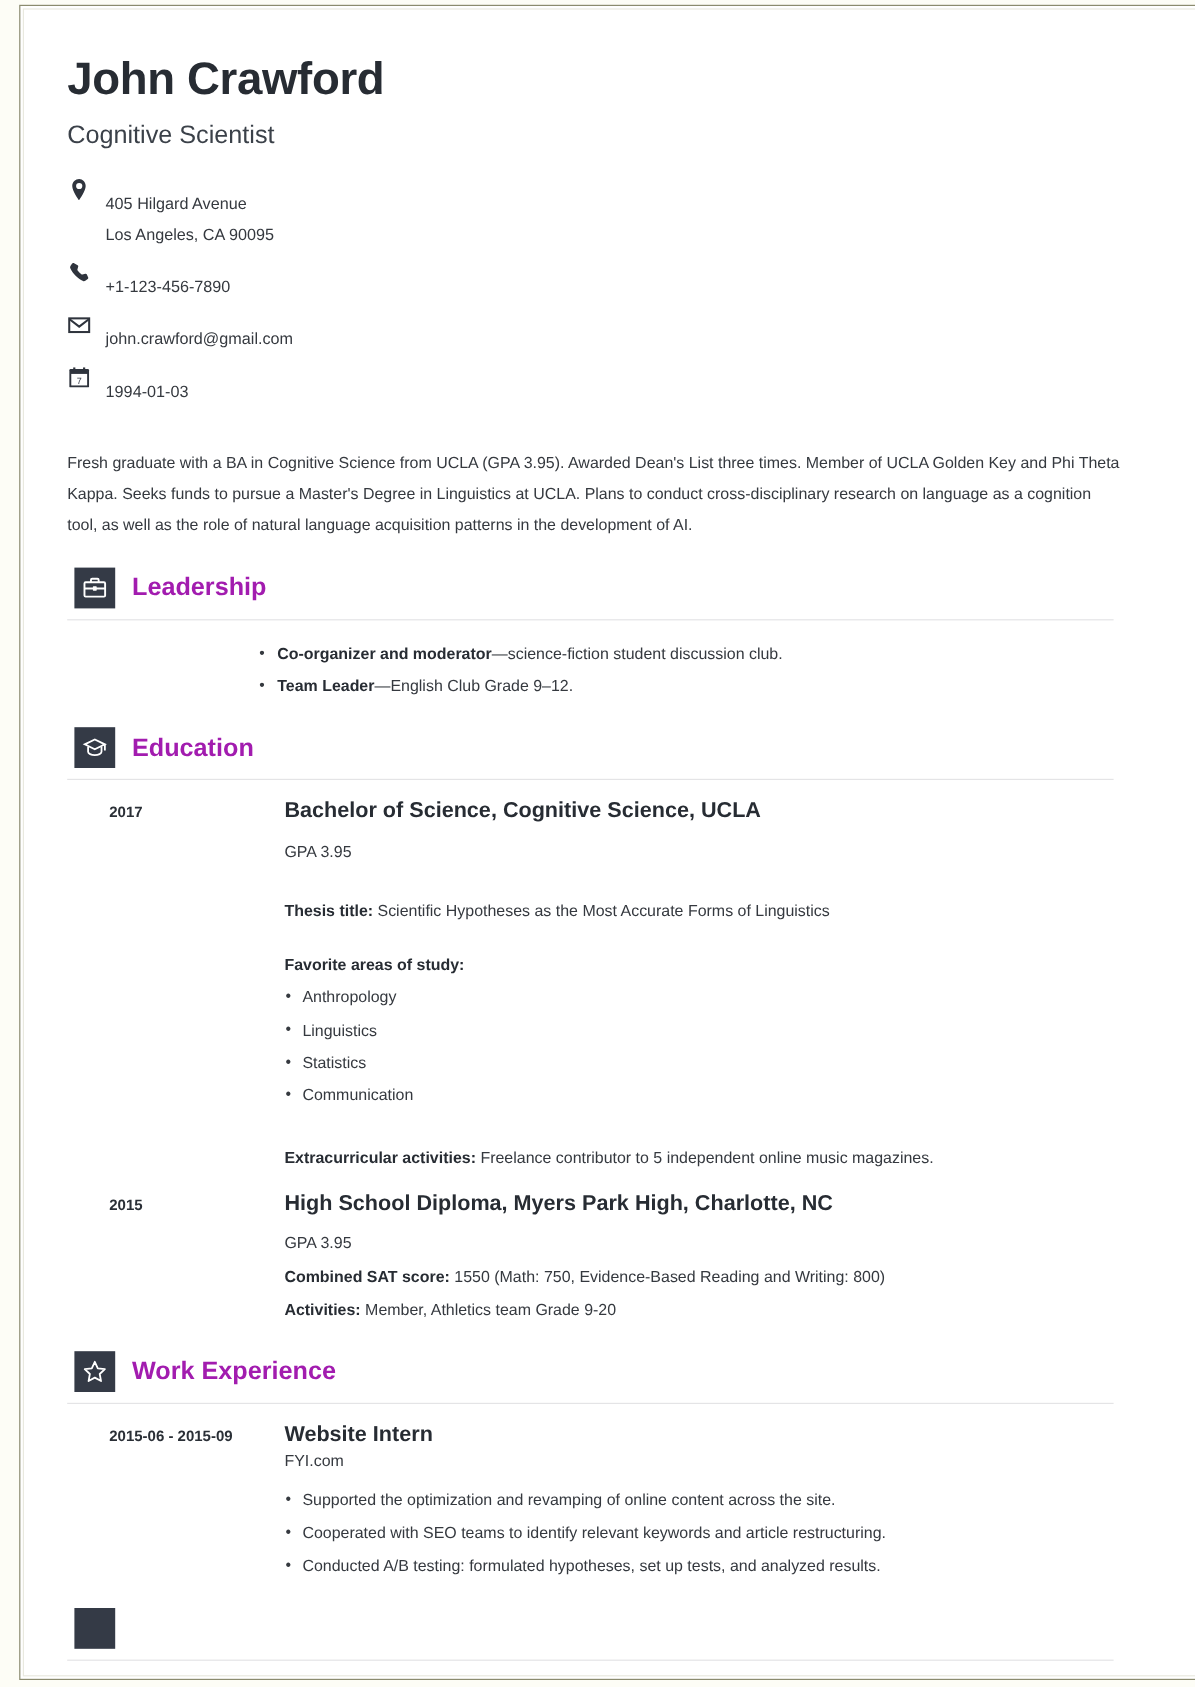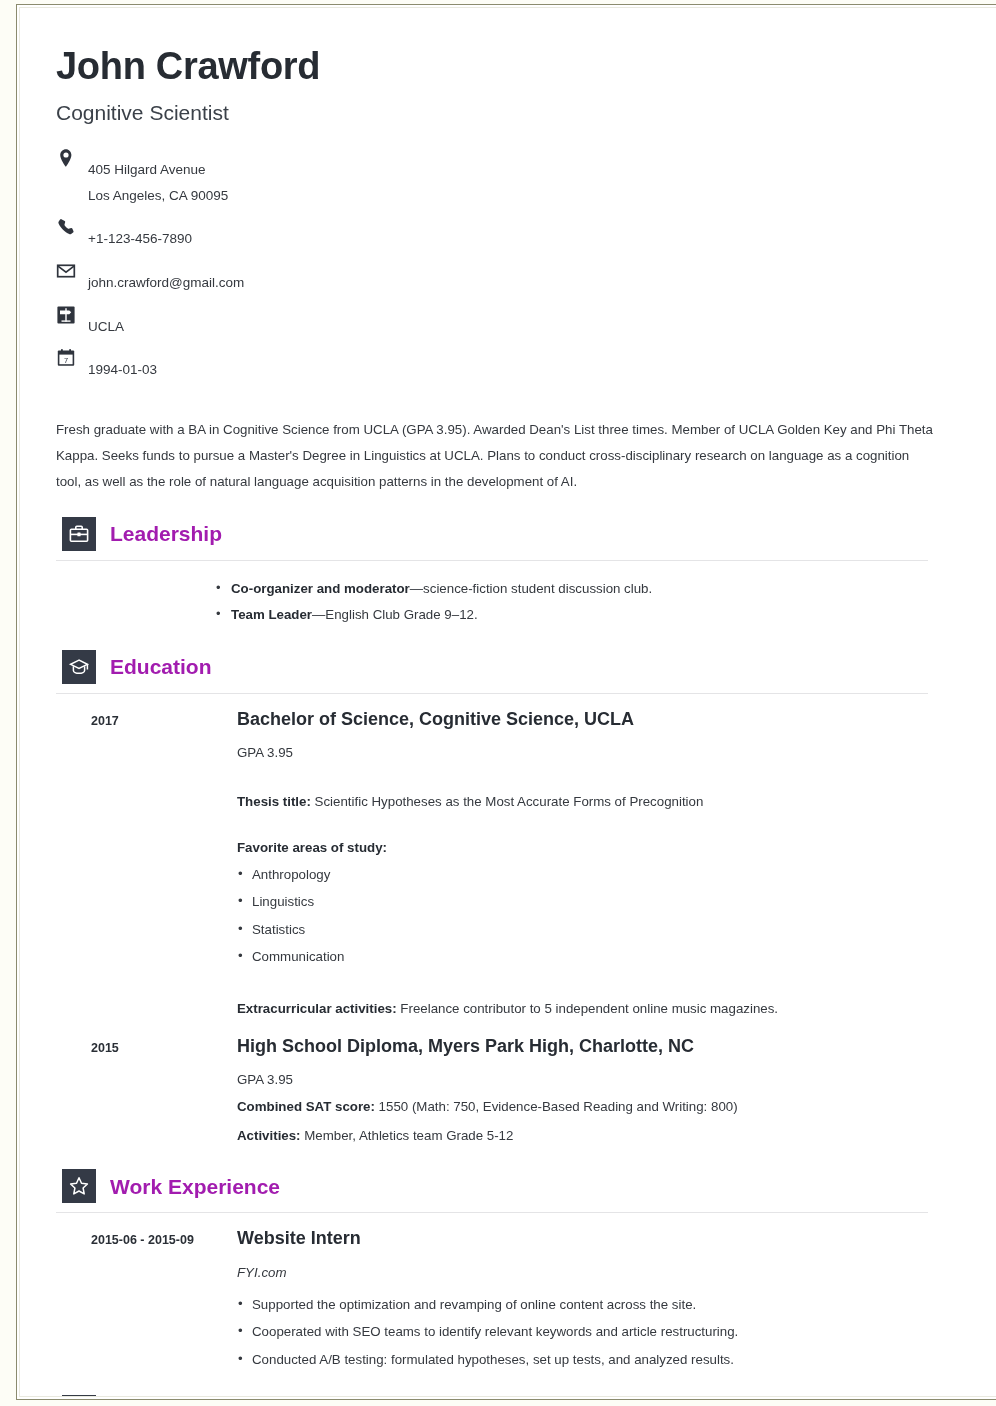--- a/index.html
+++ b/index.html
@@ -152,23 +152,21 @@
     margin: 0;
   }
   .entry-sub {
     font-size: 13.3px;
     color: #35393f;
     margin-top: 11px;
     line-height: 1.6;
   }
   .entry-company {
     font-size: 13.3px;
-    font-style: italic;
-    color: #35393f;
-    margin-top: 11px;
+    color: #35393f;
     line-height: 1.6;
   }
   .meta-line {
     font-size: 13.3px;
     color: #35393f;
     margin-top: 6px;
     line-height: 1.7;
   }
   .meta-line b { color: #272c33; }
   .spacer-20 { height: 22px; }
@@ -266,31 +264,20 @@
       <div class="contact-row">
         <span class="contact-icon">
           <svg viewBox="0 0 20 20" fill="none" stroke="currentColor" stroke-width="1.7">
                 <rect x="1.7" y="4.3" width="16.6" height="11.4"></rect>
                 <path d="M1.7 4.8 10 11.2l8.3-6.4"></path>
               </svg>
         </span>
         <span class="contact-text">john.crawford@gmail.com</span>
       </div>
 
-      <div class="contact-row">
-        <span class="contact-icon">
-          <svg viewBox="0 0 20 20" fill="currentColor">
-                <rect x="1.4" y="1.4" width="17.2" height="17.2" rx="1"></rect>
-                <path d="M9.3 3.2h1.4v13.6H9.3z" fill="#fff"></path>
-                <path d="M4 5.4h9.3l1.9 1.9-1.9 1.9H4z" fill="#fff"></path>
-                <path d="M5.5 15.4h9v1.4h-9z" fill="#fff"></path>
-              </svg>
-        </span>
-        <span class="contact-text">UCLA</span>
-      </div>
 
       <div class="contact-row">
         <span class="contact-icon">
           <svg viewBox="0 0 20 20" fill="currentColor">
                 <rect x="1.8" y="2.6" width="16.4" height="15.2" rx="1"></rect>
                 <rect x="3.4" y="6.6" width="13.2" height="9.6" fill="#fff"></rect>
                 <rect x="5" y="1.2" width="1.8" height="3.4"></rect>
                 <rect x="13.2" y="1.2" width="1.8" height="3.4"></rect>
                 <text x="10" y="14.8" font-size="7.5" font-family="Liberation Sans, sans-serif" text-anchor="middle" fill="#343a46">7</text>
               </svg>
@@ -338,21 +325,21 @@
         <span class="section-title">Education</span>
       </div>
 
       <div class="entry">
         <div class="entry-date">2017</div>
         <div class="entry-body">
           <div class="entry-title">Bachelor of Science, Cognitive Science, UCLA</div>
           <div class="entry-sub">GPA 3.95</div>
           <div class="spacer-20"></div>
           <div class="meta-line">
-            <b>Thesis title:</b><span> Scientific Hypotheses as the Most Accurate Forms of Precognition</span>
+            <b>Thesis title:</b><span> Scientific Hypotheses as the Most Accurate Forms of Linguistics</span>
           </div>
           <div class="spacer-20"></div>
           <div class="study-label">Favorite areas of study:</div>
           <ul class="plain-bullets">
             <li>Anthropology</li>
             <li>Linguistics</li>
             <li>Statistics</li>
             <li>Communication</li>
           </ul>
           <div class="spacer-20"></div>
@@ -364,21 +351,21 @@
 
       <div class="entry">
         <div class="entry-date">2015</div>
         <div class="entry-body">
           <div class="entry-title">High School Diploma, Myers Park High, Charlotte, NC</div>
           <div class="entry-sub">GPA 3.95</div>
           <div class="meta-line">
             <b>Combined SAT score:</b><span> 1550 (Math: 750, Evidence-Based Reading and Writing: 800)</span>
           </div>
           <div class="meta-line">
-            <b>Activities:</b><span> Member, Athletics team Grade 5-12</span>
+            <b>Activities:</b><span> Member, Athletics team Grade 9-20</span>
           </div>
         </div>
       </div>
     </div>
 
     <div class="section">
       <div class="section-head">
         <span class="section-badge">
           <svg width="22" height="22" viewBox="0 0 22 22" fill="none" stroke="#ffffff" stroke-width="1.5" stroke-linejoin="round">
             <path d="M11 2.8 13.5 8.3 19.4 9 15.1 13 16.2 18.9 11 16 5.8 18.9 6.9 13 2.6 9 8.5 8.3z"></path>

